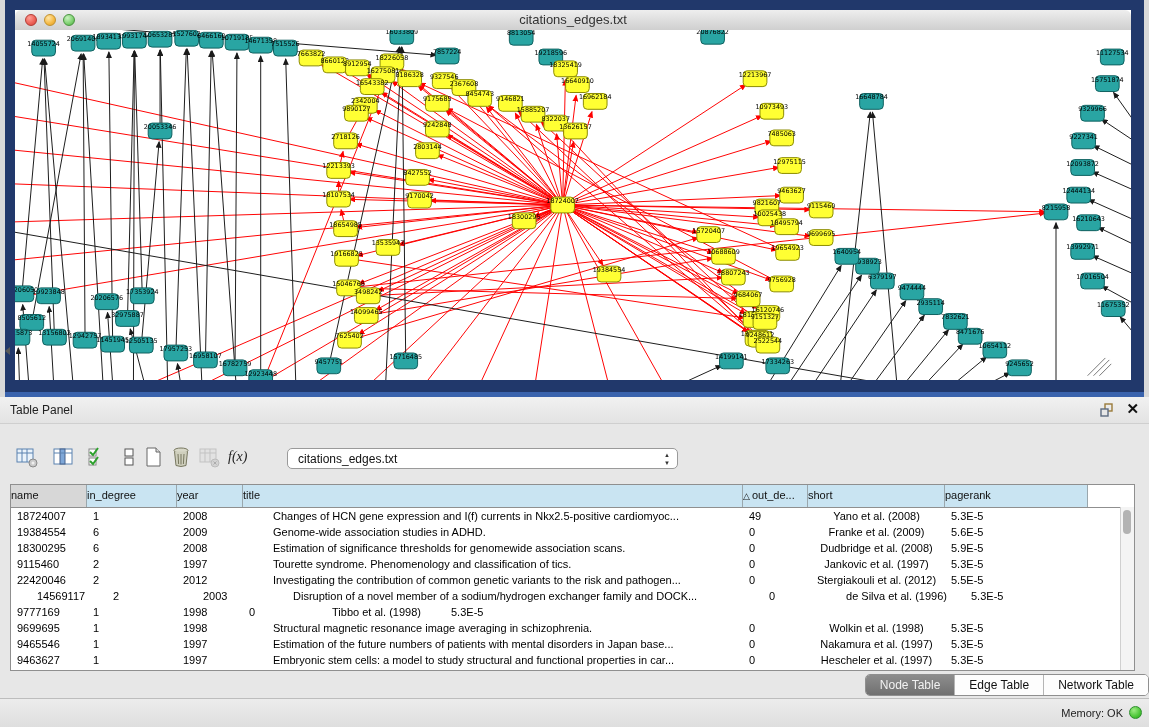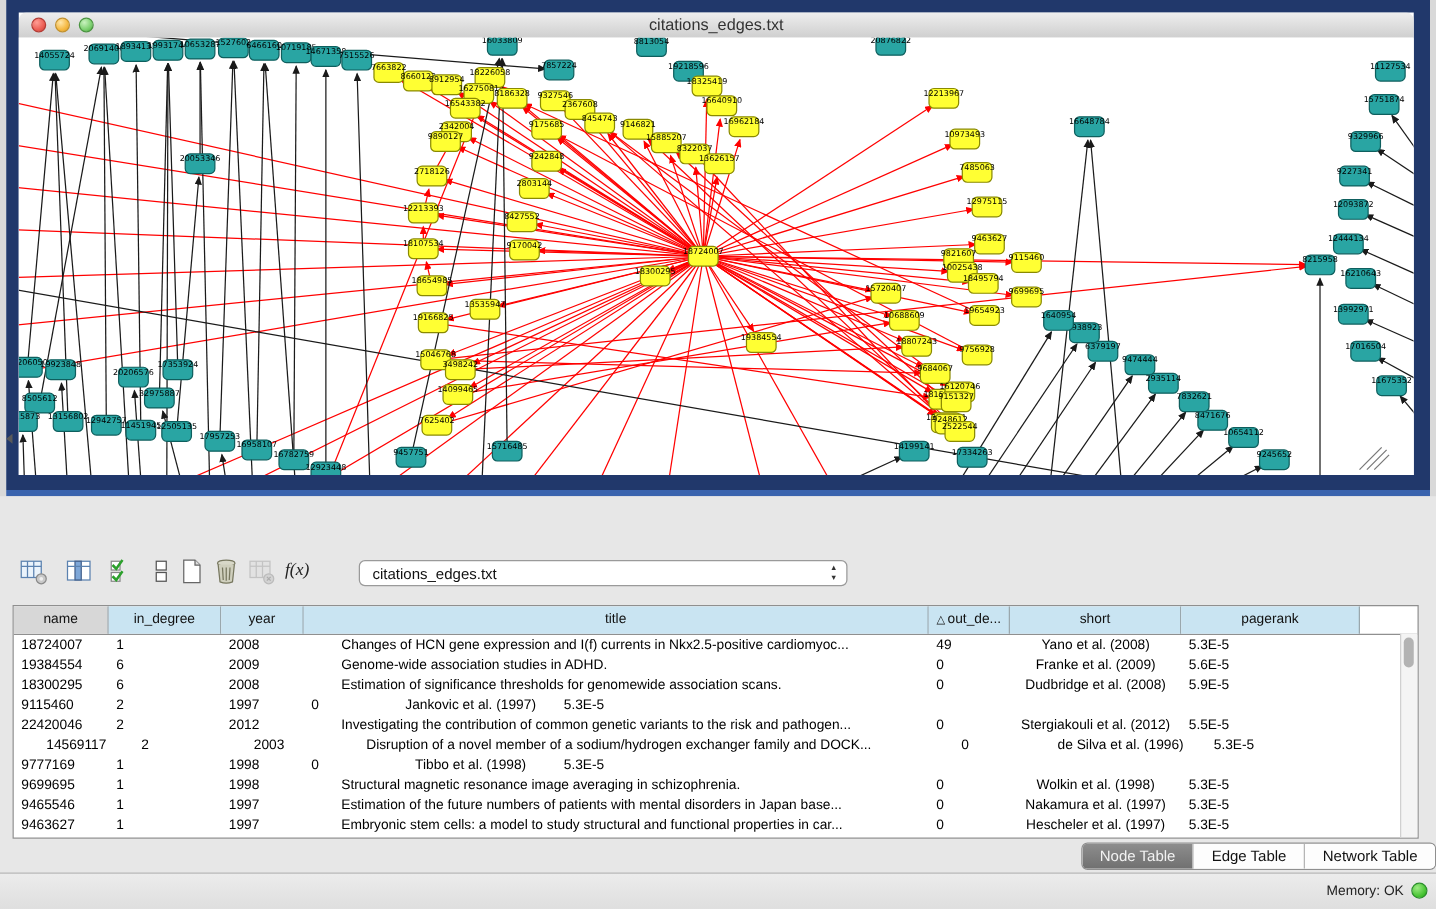--- a/index.html
+++ b/index.html
@@ -31,21 +31,21 @@
   .tp-toolbar{position:absolute;left:0;top:27px;width:100%;height:58px;}
   .tbtn{position:absolute;top:22px;width:22px;height:22px;}
   .tsel{position:absolute;left:287px;top:24px;width:391px;height:21px;background:#fff;border:1px solid #9a9a9a;
         border-radius:5px;font-size:12px;color:#111;line-height:20px;padding-left:10px;box-sizing:border-box;cursor:pointer;}
   .tsel .updown{position:absolute;right:7px;top:2px;font-size:6px;line-height:8px;color:#333;text-align:center;}
   
   .tp-table{position:absolute;left:10px;top:87px;width:1125px;height:187px;background:#fff;
             border:1px solid #8f8f8f;box-sizing:border-box;overflow:hidden;font-size:11px;}
   .thead{display:flex;height:22px;border-bottom:1px solid #8f8f8f;}
   .th{box-sizing:border-box;background:#c9e4f2;border-right:1px solid #9aa7ad;
-      text-align:center;line-height:21px;color:#111;overflow:hidden;white-space:nowrap;cursor:pointer;}
+      line-height:21px;color:#111;overflow:hidden;white-space:nowrap;cursor:pointer;}
   .th.gray{background:#d7d7d7;}
   .sortglyph{font-size:9px;margin-right:2px;}
   .trow{display:flex;height:16px;line-height:16px;white-space:nowrap;cursor:default;}
   .td{box-sizing:border-box;overflow:hidden;padding-left:6px;color:#000;}
   .vscroll{position:absolute;right:0;top:22px;bottom:0;width:13px;background:#f4f4f4;border-left:1px solid #d0d0d0;}
   .vthumb{position:absolute;left:2px;top:3px;width:8px;height:24px;border-radius:4px;background:#b3b3b3;}
   
   .tp-tabs{position:absolute;left:0;top:277px;width:100%;display:flex;justify-content:flex-end;}
   .seg{display:flex;border:1px solid #8f8f8f;border-radius:5px;overflow:hidden;height:20px;background:#fff;}
   .seg .tab{font-size:12px;line-height:20px;padding:0 14px;color:#111;background:#fdfdfd;cursor:pointer;border-right:1px solid #b5b5b5;}
@@ -697,20 +697,28 @@
           <line x1="1108" y1="378" x2="1124" y2="362"></line>
           <line x1="1114" y1="378" x2="1126" y2="366"></line>
         </g>
       </svg>
     </div>
   </div>
   <div class="edge-notch"></div>
 </div>
 
 <div class="table-panel">
+  <div class="tp-header">
+    <span class="tp-title">Table Panel</span>
+    <svg class="tp-float" viewBox="0 0 16 16">
+      <rect x="6" y="2" width="7" height="7" fill="none" stroke="#9a7b3a" stroke-width="1.4"></rect>
+      <rect x="2" y="7" width="7" height="7" fill="#e7e7e7" stroke="#5d6b80" stroke-width="1.4"></rect>
+    </svg>
+    <span class="tp-close">✕</span>
+  </div>
 
   <div class="tp-toolbar">
     <svg class="tbtn" style="left:16px" viewBox="0 0 22 22">
       <rect x="1" y="3" width="16" height="13" fill="#eaf3fb" stroke="#5b82b0"></rect>
       <line x1="1" y1="7" x2="17" y2="7" stroke="#5b82b0"></line>
       <line x1="6" y1="3" x2="6" y2="16" stroke="#5b82b0"></line>
       <line x1="11" y1="3" x2="11" y2="16" stroke="#5b82b0"></line>
       <circle cx="17" cy="17" r="4" fill="#c9c9c9" stroke="#8a8a8a"></circle>
       <circle cx="17" cy="17" r="1.5" fill="#efefef"></circle>
     </svg>
@@ -790,20 +798,21 @@
           <div class="td" style="width: 66px;">2008</div>
           <div class="td" style="width: 500px; padding-left: 30px;">Estimation of significance thresholds for genomewide association scans.</div>
           <div class="td" style="width: 65px;">0</div>
           <div class="td" style="width: 137px; text-align: center; padding-left: 0px;">Dudbridge et al. (2008)</div>
           <div class="td" style="width: 143px;">5.9E-5</div>
         </div>
         <div class="trow">
           <div class="td" style="width: 76px;">9115460</div>
           <div class="td" style="width: 90px;">2</div>
           <div class="td" style="width: 66px;">1997</div>
+          <div class="td" style="width: 500px; padding-left: 30px;">Tourette syndrome. Phenomenology and classification of tics.</div>
           <div class="td" style="width: 65px;">0</div>
           <div class="td" style="width: 137px; text-align: center; padding-left: 0px;">Jankovic et al. (1997)</div>
           <div class="td" style="width: 143px;">5.3E-5</div>
         </div>
         <div class="trow">
           <div class="td" style="width: 76px;">22420046</div>
           <div class="td" style="width: 90px;">2</div>
           <div class="td" style="width: 66px;">2012</div>
           <div class="td" style="width: 500px; padding-left: 30px;">Investigating the contribution of common genetic variants to the risk and pathogen...</div>
           <div class="td" style="width: 65px;">0</div>

